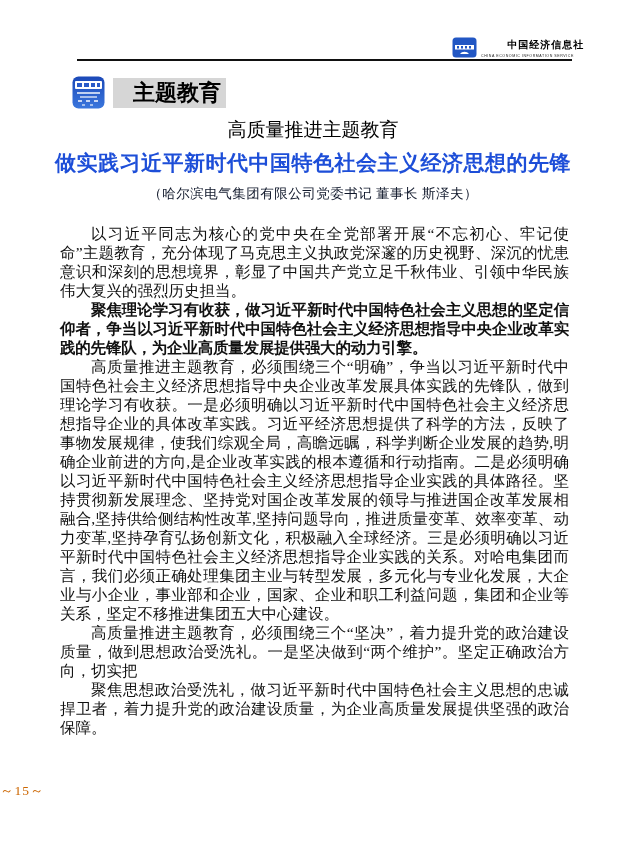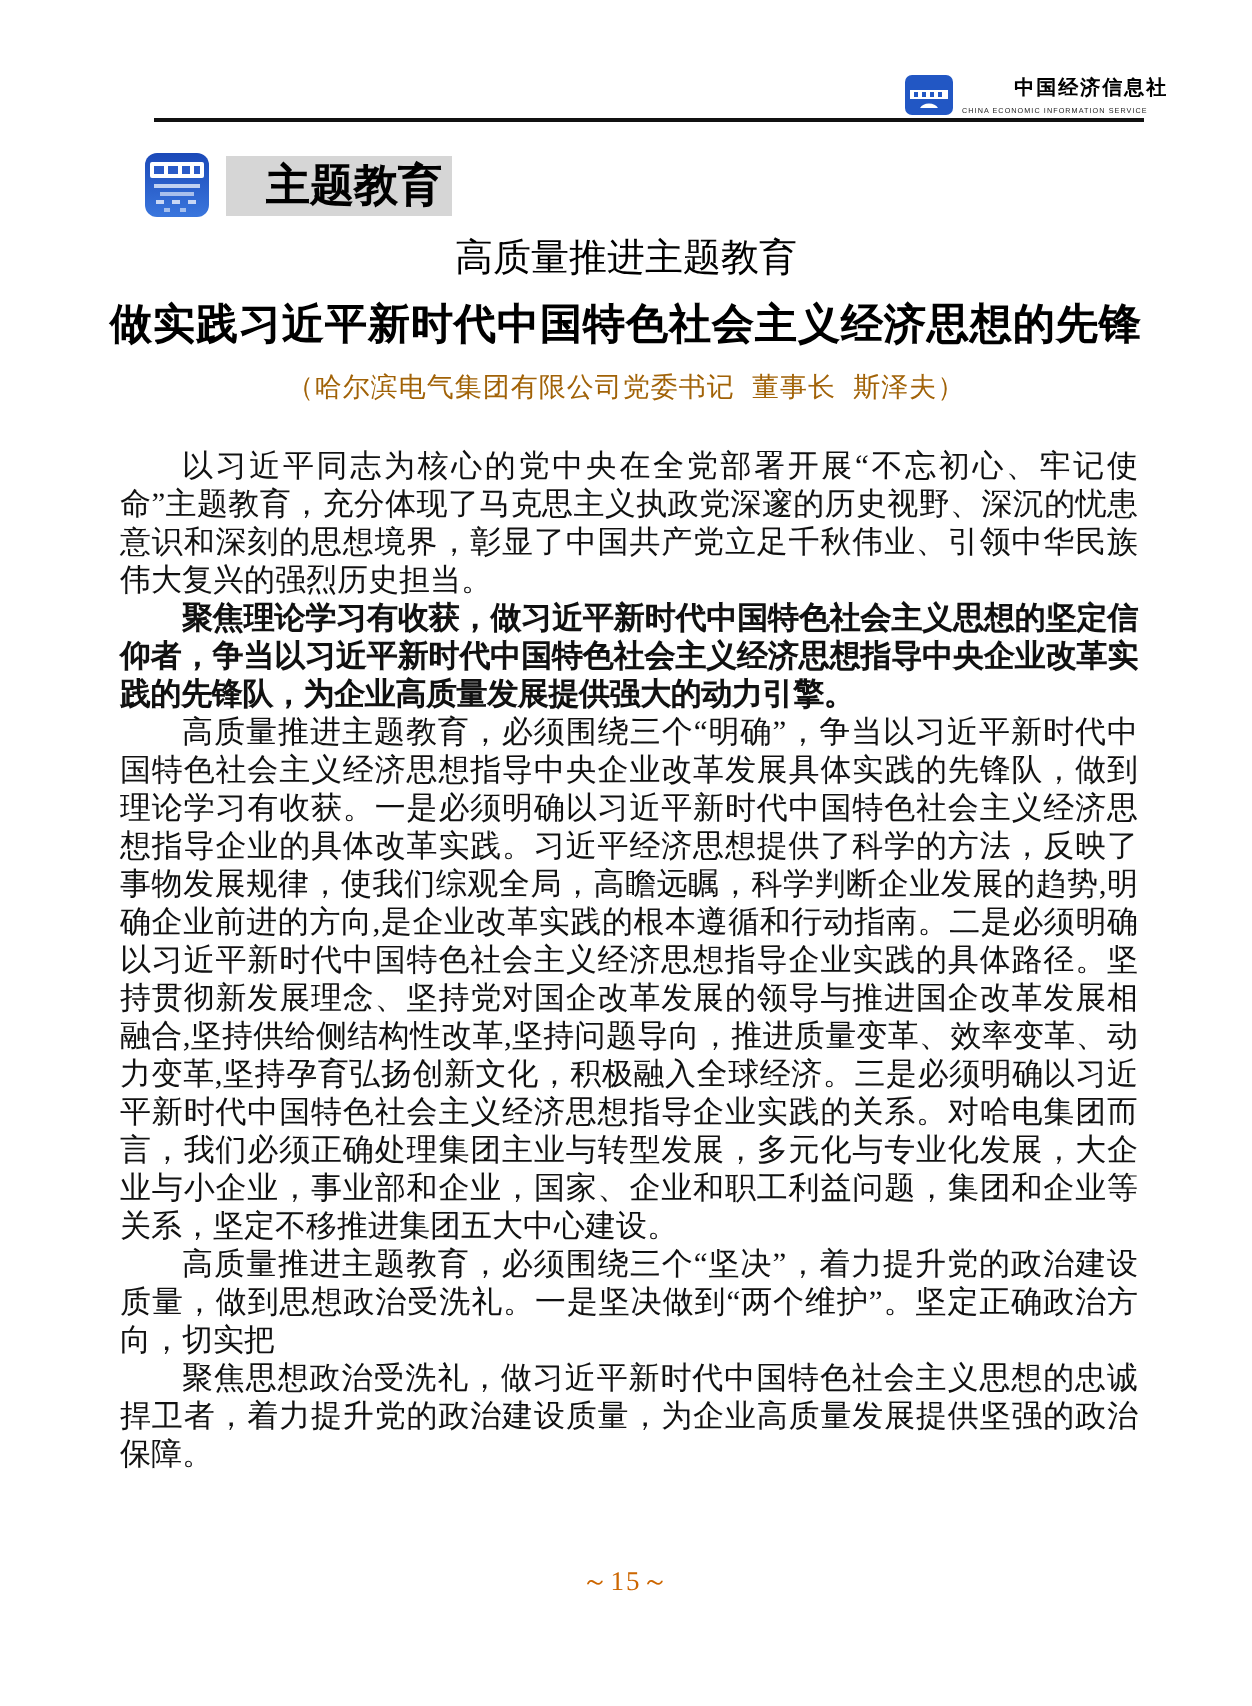--- a/index.html
+++ b/index.html
@@ -84,23 +84,23 @@
   }
   .article-subtitle {
     font-family: "Liberation Sans", sans-serif;
     font-weight: 700;
     font-size: 21px;
     line-height: 27px;
     margin-top: 7px;
     letter-spacing: 0.5px;
   }
   .article-byline {
-    font-family: Liberation Mono, monospace;
+    font-family: Liberation Serif, serif;
     font-size: 13.5px;
-    color: #a16207;
+    color: #0f172a;
     margin-top: 9px;
     letter-spacing: 0.5px;
   }
 
   
   .article-body {
     position: absolute;
     top: 224px;
     left: 60px;
     width: 509px;
@@ -115,21 +115,20 @@
     font-weight: 700;
     letter-spacing: -0.2px;
   }
 
   
   .page-footer {
     position: absolute;
     left: 0;
     top: 782px;
     width: 100%;
-    text-align: center;
     font-size: 13.5px;
     letter-spacing: 1px;
   }
 </style>
 </head>
 <body>
 
 <div class="page">
 
   <div class="logo">
@@ -169,21 +168,21 @@
       <rect x="14" y="24" width="4" height="2" fill="#eef3fc" opacity="0.8"></rect>
       <rect x="22" y="24" width="4" height="2" fill="#eef3fc" opacity="0.8"></rect>
       <rect x="10" y="28" width="3" height="2" fill="#eef3fc" opacity="0.6"></rect>
       <rect x="18" y="28" width="3" height="2" fill="#eef3fc" opacity="0.6"></rect>
     </svg>
     <span class="badge-label">主题教育</span>
   </div>
 
   <div class="title-block">
     <div class="article-title">高质量推进主题教育</div>
-    <div class="article-subtitle" style="color: #000000;">做实践习近平新时代中国特色社会主义经济思想的先锋</div>
+    <div class="article-subtitle" style="color: #1d4ed8;">做实践习近平新时代中国特色社会主义经济思想的先锋</div>
     <div class="article-byline">（哈尔滨电气集团有限公司党委书记 董事长 斯泽夫）</div>
   </div>
 
   <div class="article-body">
       <p class="">以习近平同志为核心的党中央在全党部署开展“不忘初心、牢记使命”主题教育，充分体现了马克思主义执政党深邃的历史视野、深沉的忧患意识和深刻的思想境界，彰显了中国共产党立足千秋伟业、引领中华民族伟大复兴的强烈历史担当。</p>
       <p class="bold">聚焦理论学习有收获，做习近平新时代中国特色社会主义思想的坚定信仰者，争当以习近平新时代中国特色社会主义经济思想指导中央企业改革实践的先锋队，为企业高质量发展提供强大的动力引擎。</p>
       <p class="">高质量推进主题教育，必须围绕三个“明确”，争当以习近平新时代中国特色社会主义经济思想指导中央企业改革发展具体实践的先锋队，做到理论学习有收获。一是必须明确以习近平新时代中国特色社会主义经济思想指导企业的具体改革实践。习近平经济思想提供了科学的方法，反映了事物发展规律，使我们综观全局，高瞻远瞩，科学判断企业发展的趋势,明确企业前进的方向,是企业改革实践的根本遵循和行动指南。二是必须明确以习近平新时代中国特色社会主义经济思想指导企业实践的具体路径。坚持贯彻新发展理念、坚持党对国企改革发展的领导与推进国企改革发展相融合,坚持供给侧结构性改革,坚持问题导向，推进质量变革、效率变革、动力变革,坚持孕育弘扬创新文化，积极融入全球经济。三是必须明确以习近平新时代中国特色社会主义经济思想指导企业实践的关系。对哈电集团而言，我们必须正确处理集团主业与转型发展，多元化与专业化发展，大企业与小企业，事业部和企业，国家、企业和职工利益问题，集团和企业等关系，坚定不移推进集团五大中心建设。</p>
       <p class="">高质量推进主题教育，必须围绕三个“坚决”，着力提升党的政治建设质量，做到思想政治受洗礼。一是坚决做到“两个维护”。坚定正确政治方向，切实把</p>
       <p class="">聚焦思想政治受洗礼，做习近平新时代中国特色社会主义思想的忠诚捍卫者，着力提升党的政治建设质量，为企业高质量发展提供坚强的政治保障。</p>
     </div>

